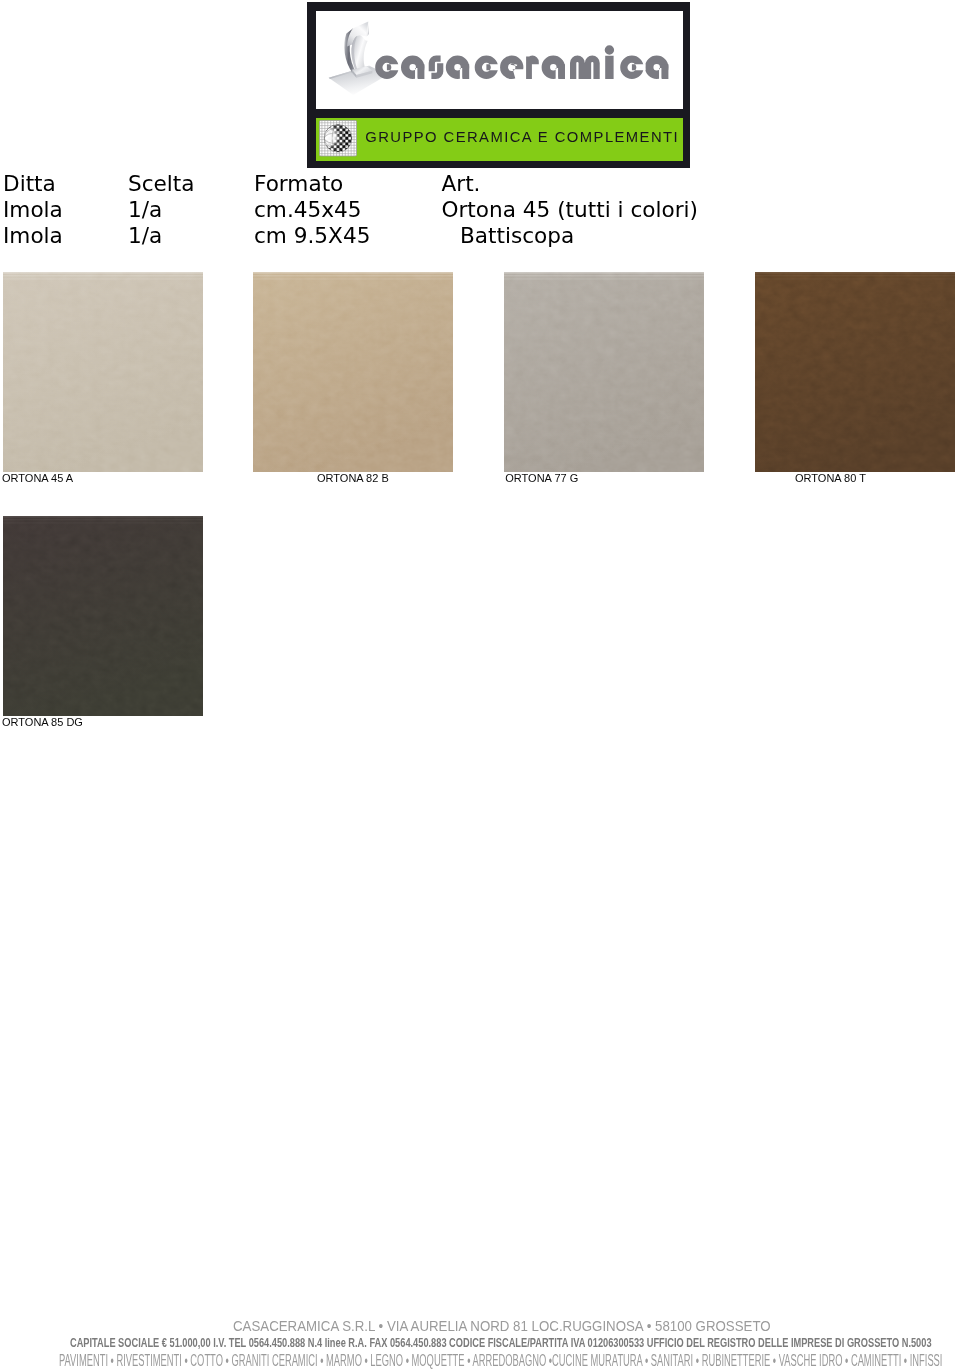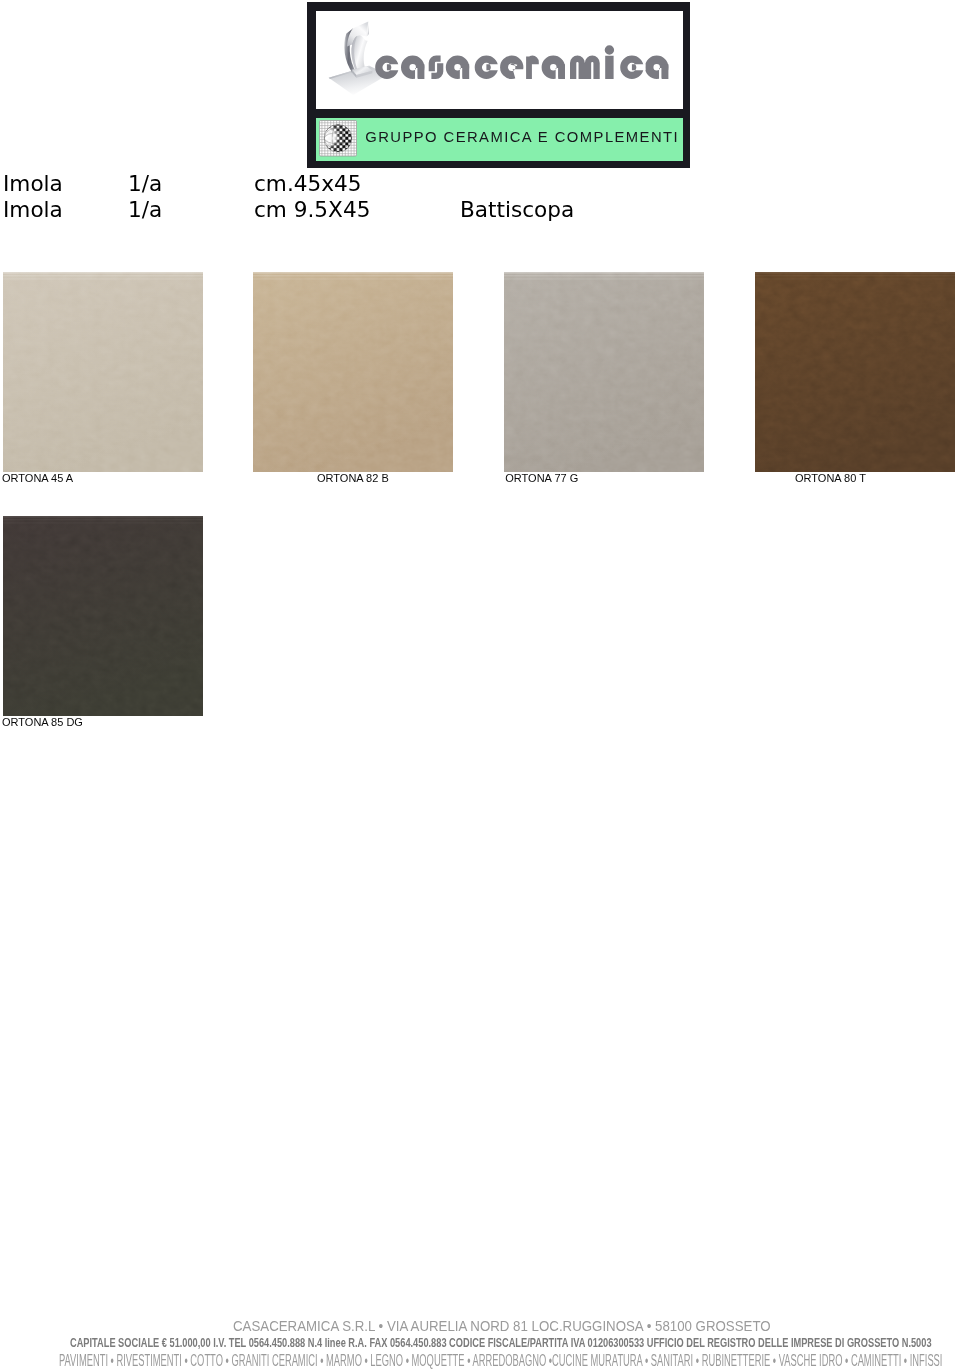--- a/index.html
+++ b/index.html
@@ -4,21 +4,21 @@
 <title>Casaceramica</title>
 <style>
   html,body{margin:0;padding:0;}
   body{width:960px;height:1371px;background:#ffffff;font-family:"DejaVu Sans",sans-serif;position:relative;overflow:hidden;}
   .page{position:absolute;left:0;top:0;width:960px;height:1371px;}
 
   
   .logo-block{position:absolute;left:307px;top:2px;width:383px;height:166px;}
   .logo-outer{position:absolute;left:0;top:0;width:383px;height:166px;background:#191920;}
   .logo-inner-top{position:absolute;left:9px;top:9px;width:366.5px;height:97.5px;background:#ffffff;}
-  .logo-inner-bot{position:absolute;left:9px;top:116px;width:366.5px;height:42.5px;background:#86efac;}
+  .logo-inner-bot{position:absolute;left:9px;top:116px;width:366.5px;height:42.5px;background:#84cc16;}
 
   .logo-mark{position:absolute;left:4px;top:1px;width:76px;height:92px;}
   .logo-mark svg{display:block;width:76px;height:92px;}
   .logo-word{position:absolute;left:54px;top:29px;width:310px;height:50px;}
   .logo-word svg{display:block;width:310px;height:50px;}
 
   .gc-icon{position:absolute;left:3.3px;top:2.3px;width:38px;height:36.5px;}
   .gc-icon svg{display:block;width:38px;height:36.5px;}
   .gc-text{position:absolute;left:49.2px;top:11px;font-family:"Liberation Sans",sans-serif;font-size:14.8px;letter-spacing:1.44px;color:#17171c;white-space:nowrap;}
 
@@ -145,23 +145,30 @@
             </g>
             <circle cx="19.00" cy="18.25" r="13.87" fill="none" stroke="#6a6a6a" stroke-width="0.45"></circle>
           </svg>
         </div>
       <div class="gc-text">GRUPPO CERAMICA E COMPLEMENTI</div>
     </div>
   </div>
 
   <div class="spec">
     <div class="spec-row">
+      <span class="c-ditta">Ditta</span>
+      <span class="c-scelta">Scelta</span>
+      <span class="c-formato">Formato</span>
+      <span class="c-art">Art.</span>
+    </div>
+    <div class="spec-row">
       <span class="c-ditta">Imola</span>
       <span class="c-scelta">1/a</span>
       <span class="c-formato">cm.45x45</span>
+      <span class="c-art">Ortona 45 (tutti i colori)</span>
     </div>
     <div class="spec-row">
       <span class="c-ditta">Imola</span>
       <span class="c-scelta">1/a</span>
       <span class="c-formato">cm 9.5X45</span>
       <span class="c-art2">Battiscopa</span>
     </div>
   </div>
 
   <div class="sw" style="left:3px;top:272px">

